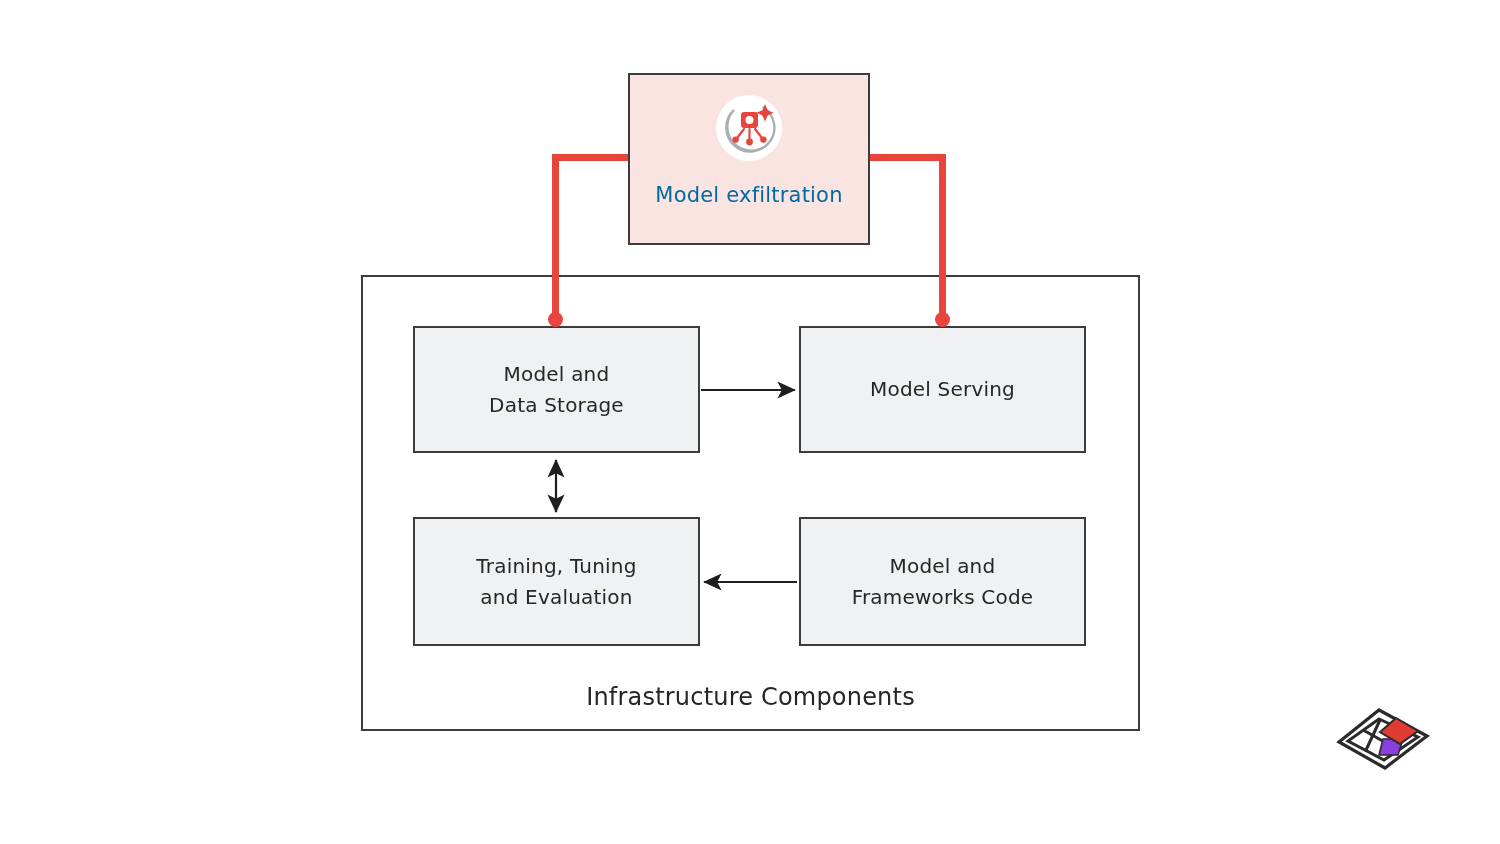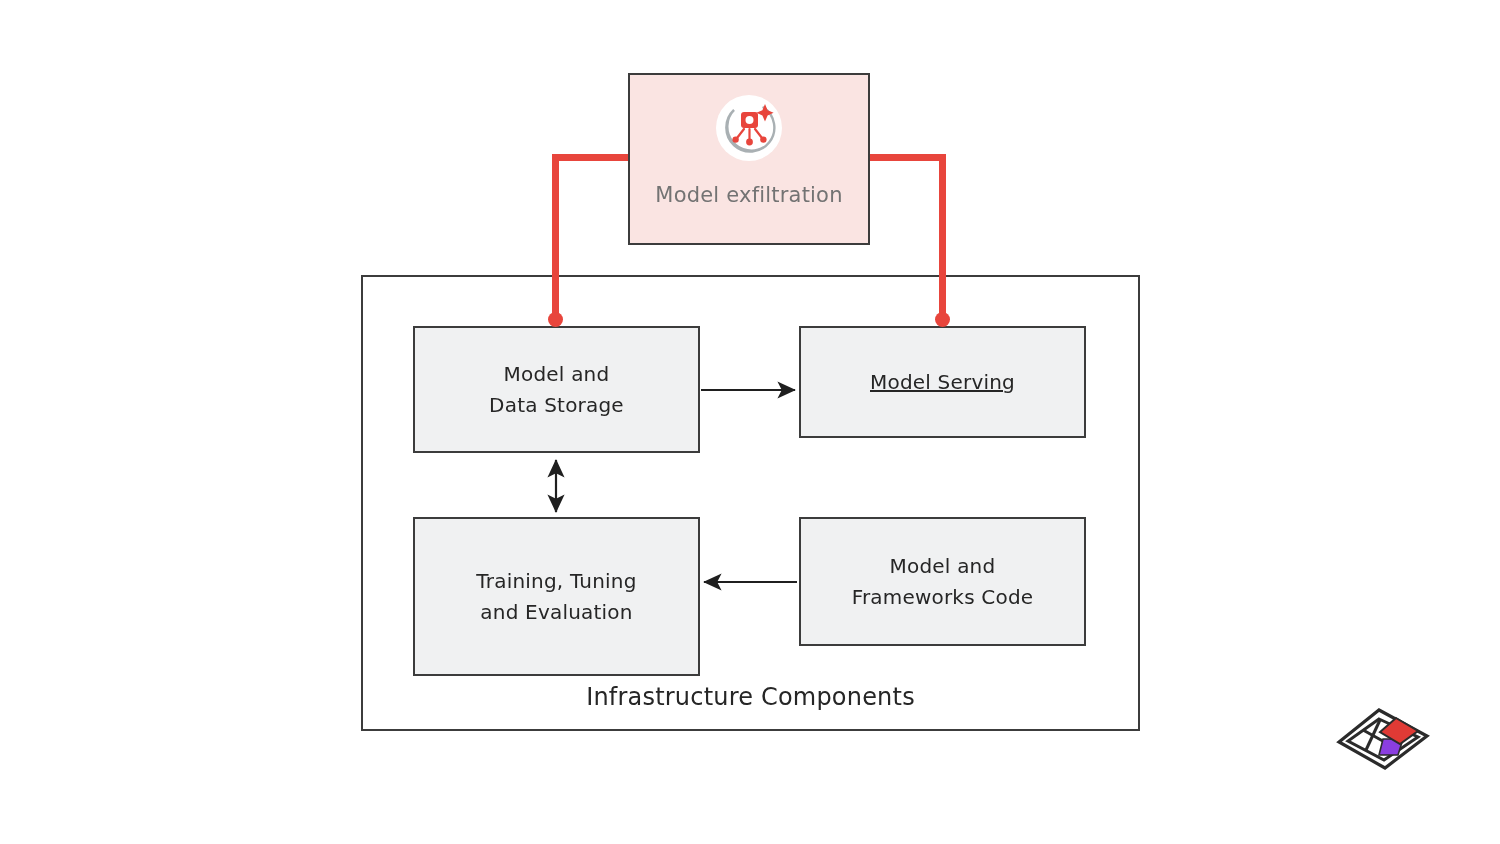--- a/index.html
+++ b/index.html
@@ -42,21 +42,21 @@
     height: 66px;
   }
   .threat-label {
     position: absolute;
     left: 0;
     right: 0;
     top: 108px;
     text-align: center;
     font-size: 21px;
     letter-spacing: 0.2px;
-    color: #737373;
+    color: #0369a1;
   }
 
   
   .red-line {
     position: absolute;
     background: #e8453c;
     z-index: 4;
   }
   .red-dot {
     position: absolute;
@@ -105,22 +105,22 @@
     text-align: center;
     font-size: 20px;
     line-height: 1.55;
     color: #262626;
     letter-spacing: 0.2px;
     white-space: pre-line;
     padding: 0 8px;
   }
 
   #box-storage   { left: 413px; top: 326px; width: 287px; height: 127px; }
-  #box-serving   { left: 799px; top: 326px; width: 287px; height: 112px; text-decoration: underline; }
-  #box-training  { left: 413px; top: 517px; width: 287px; height: 159px; }
+  #box-serving   { left: 799px; top: 326px; width: 287px; height: 127px; }
+  #box-training  { left: 413px; top: 517px; width: 287px; height: 129px; }
   #box-frameworks{ left: 799px; top: 517px; width: 287px; height: 129px; }
 
   
   .arrows {
     position: absolute;
     inset: 0;
     z-index: 4;
     pointer-events: none;
   }
 

